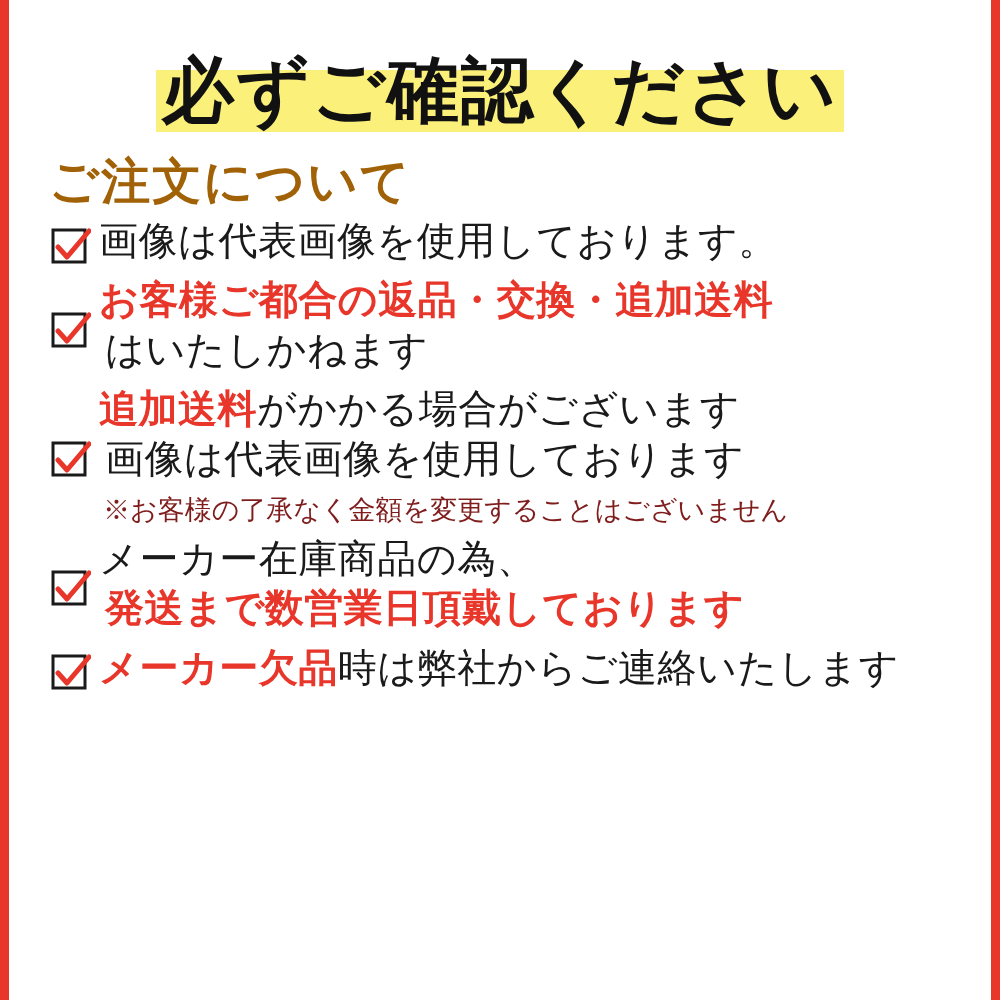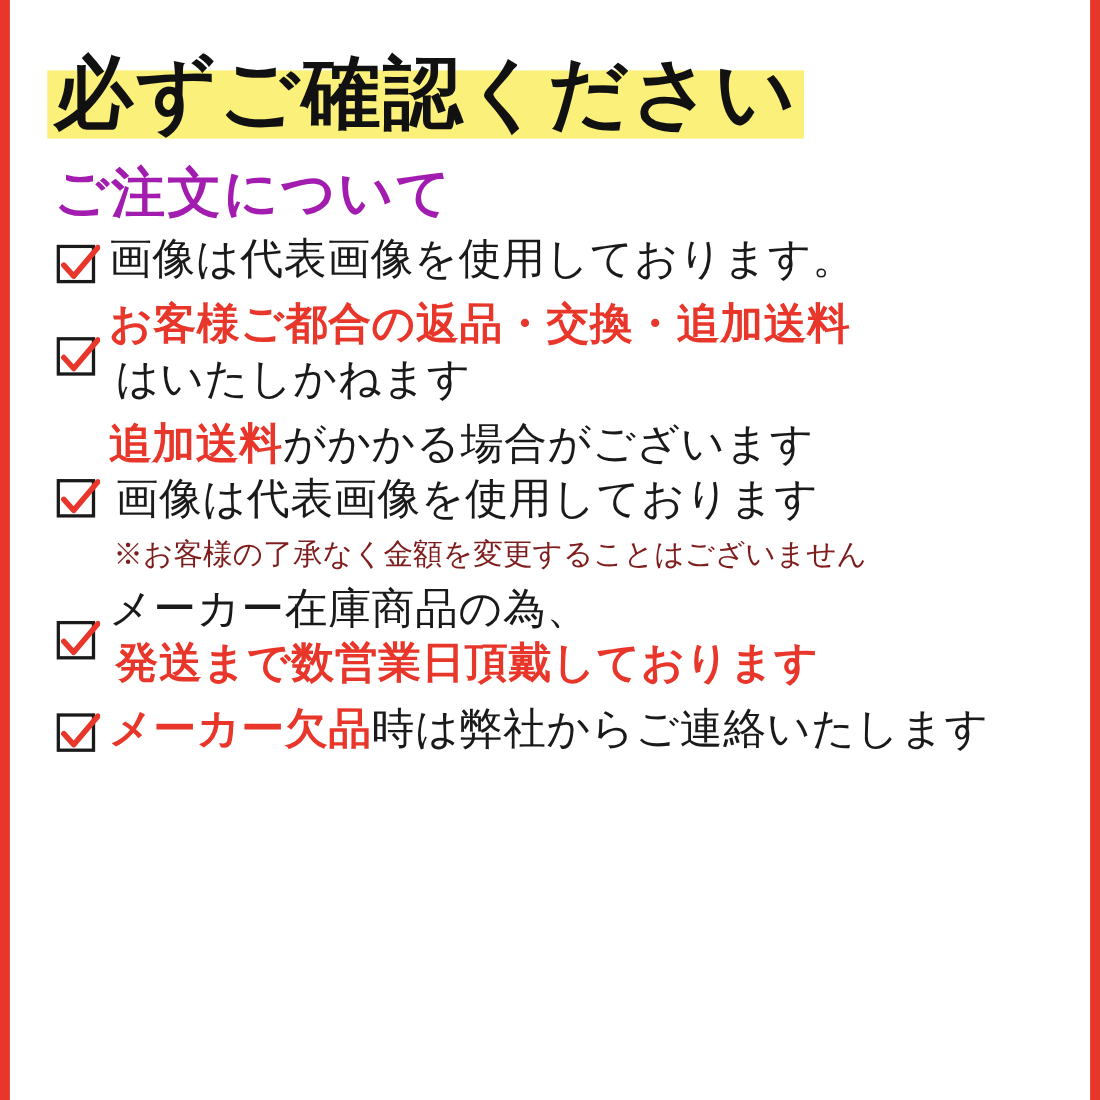--- a/index.html
+++ b/index.html
@@ -36,22 +36,22 @@
     left: 9px;
     right: 9px;
     top: 0;
     bottom: 0;
     padding: 28px 34px 10px 34px;
     box-sizing: border-box;
   }
 
   
   .title-wrap {
-    text-align: left;
-    margin: 20px 0 6px 0;
+    text-align: center;
+    margin: 26px 0 6px 0;
     position: relative;
   }
   .title-hl {
     display: inline-block;
     position: relative;
     padding: 0 6px;
   }
   .title-hl::before {
     content: "";
     position: absolute;
@@ -69,21 +69,21 @@
     font-weight: bold;
     letter-spacing: 2px;
     color: #111111;
     line-height: 1.05;
     white-space: nowrap;
   }
 
   .section-head {
     font-size: 49px;
     font-weight: bold;
-    color: #a21caf;
+    color: #a16207;
     letter-spacing: 2px;
     margin: 24px 0 6px 6px;
     line-height: 1.15;
   }
   .section-head.second {
     margin-top: 26px;
   }
 
   .item {
     display: flex;

